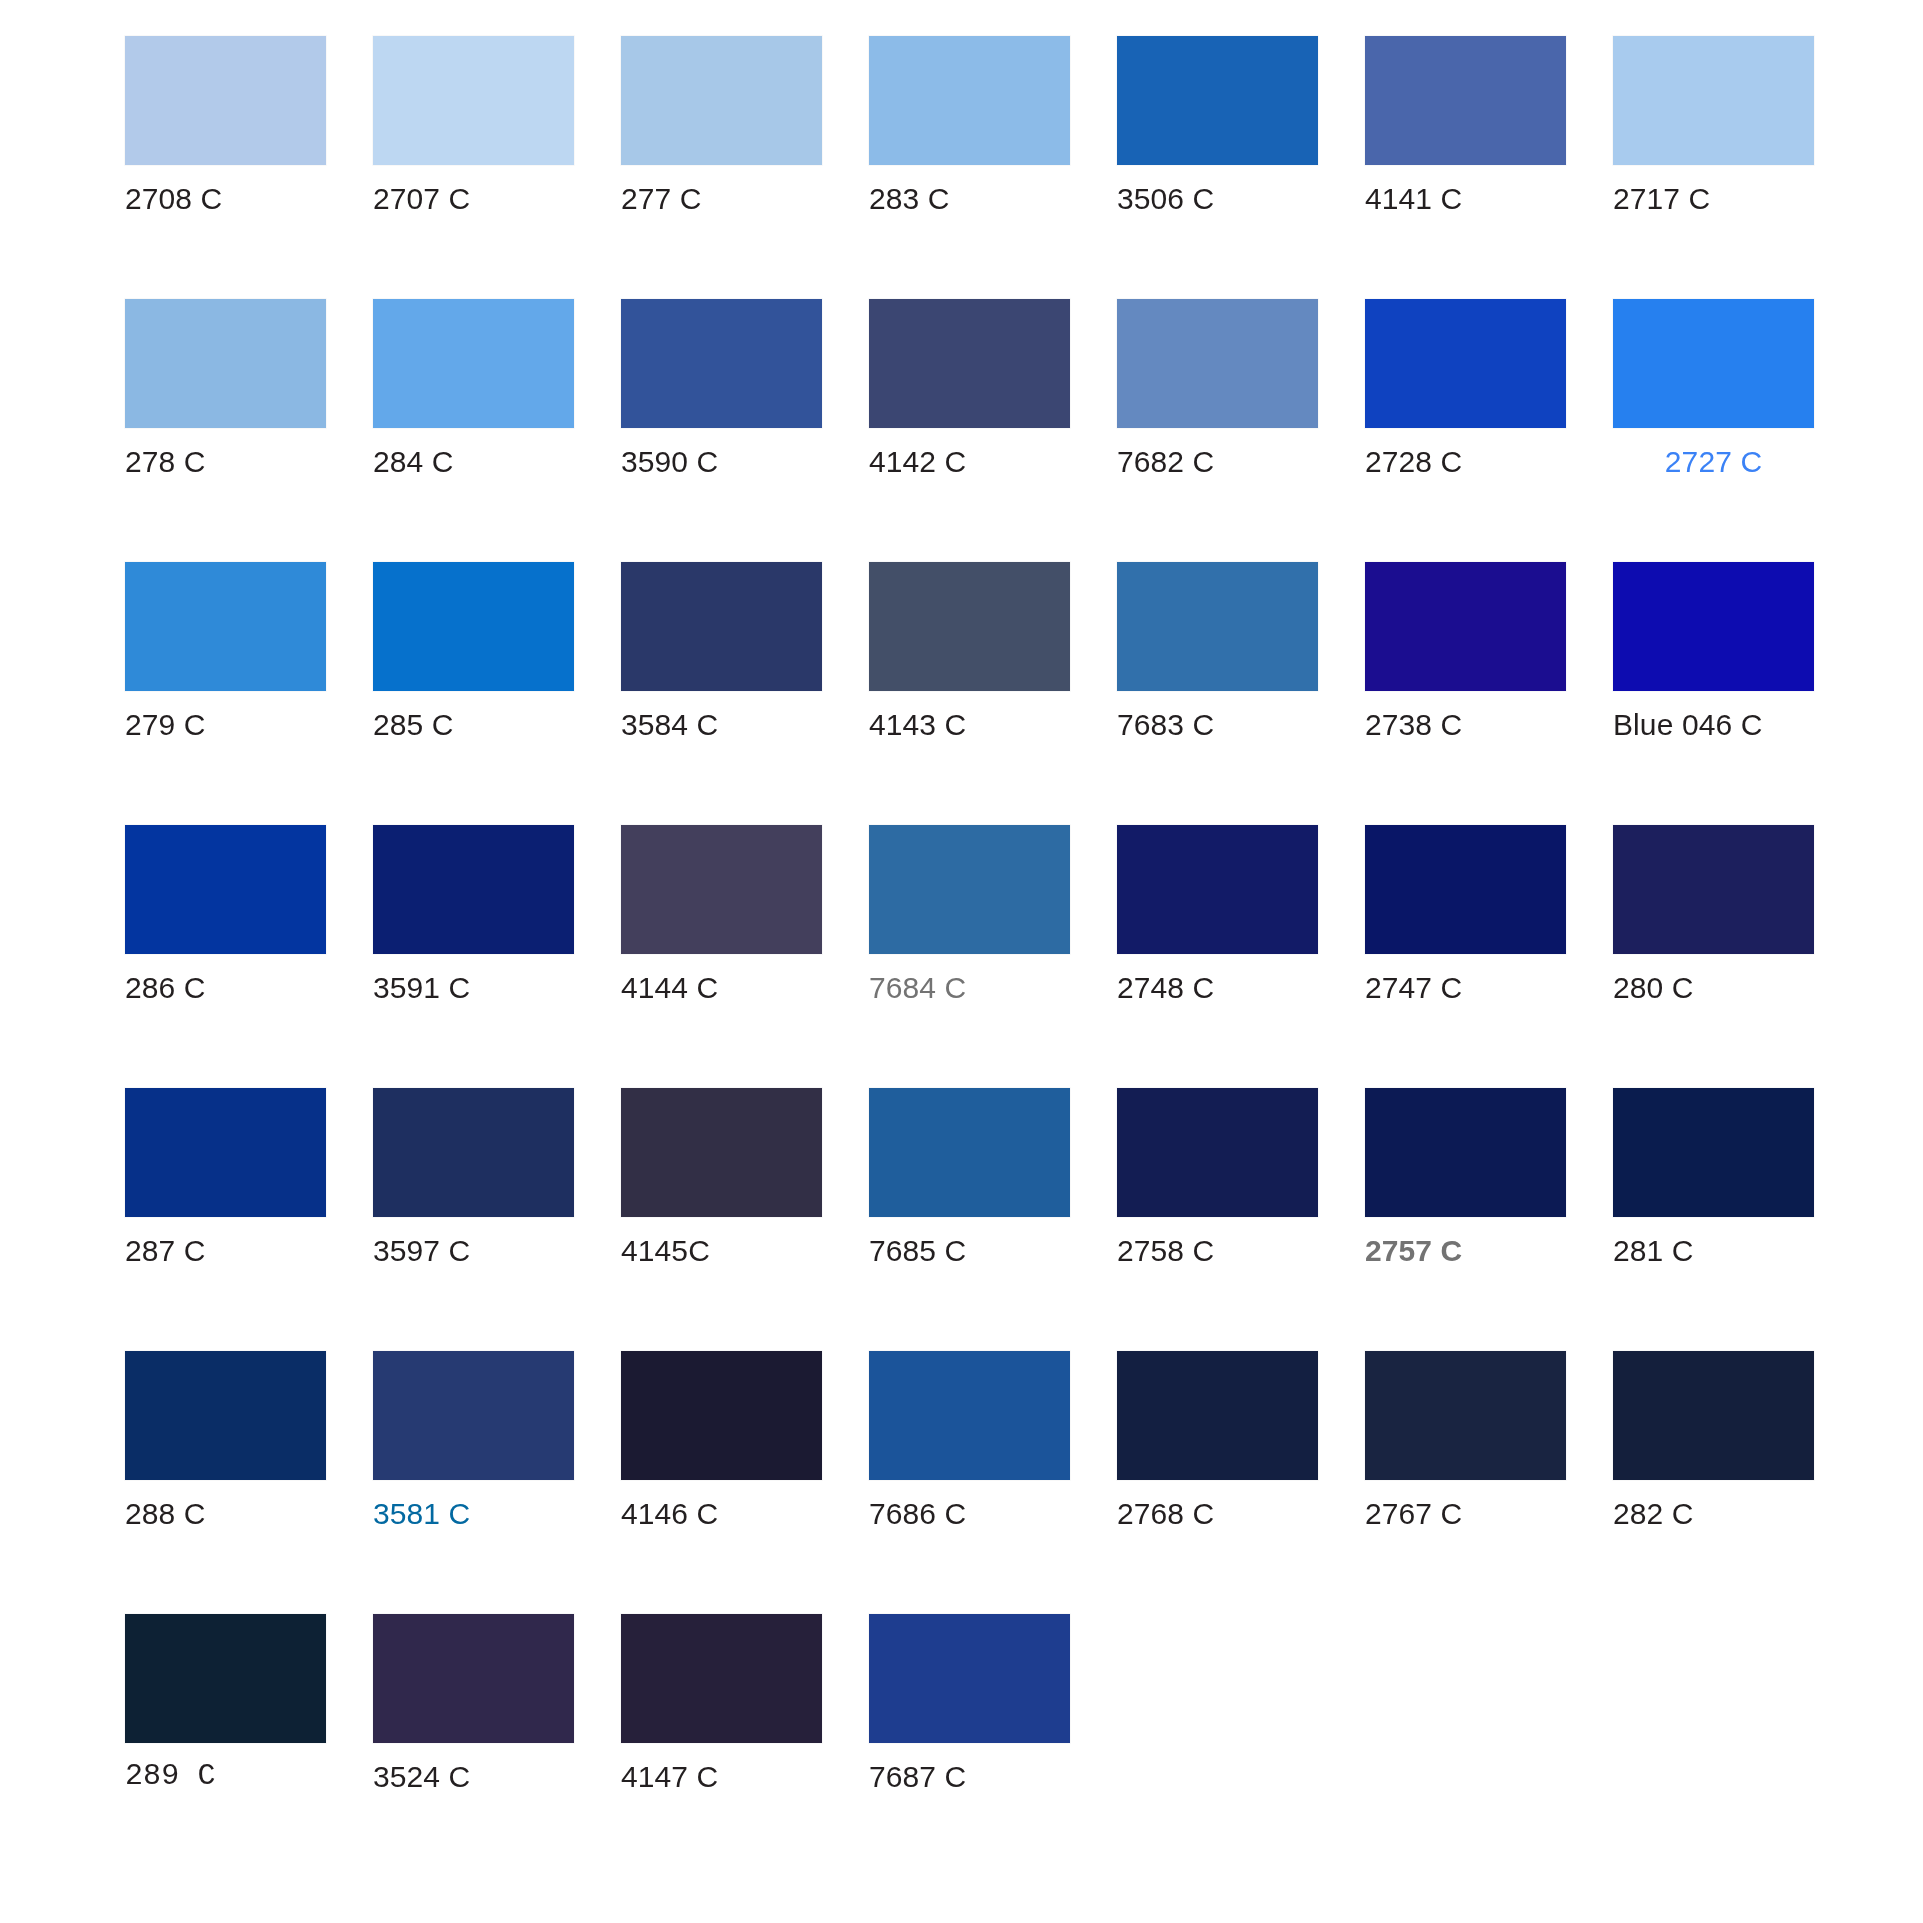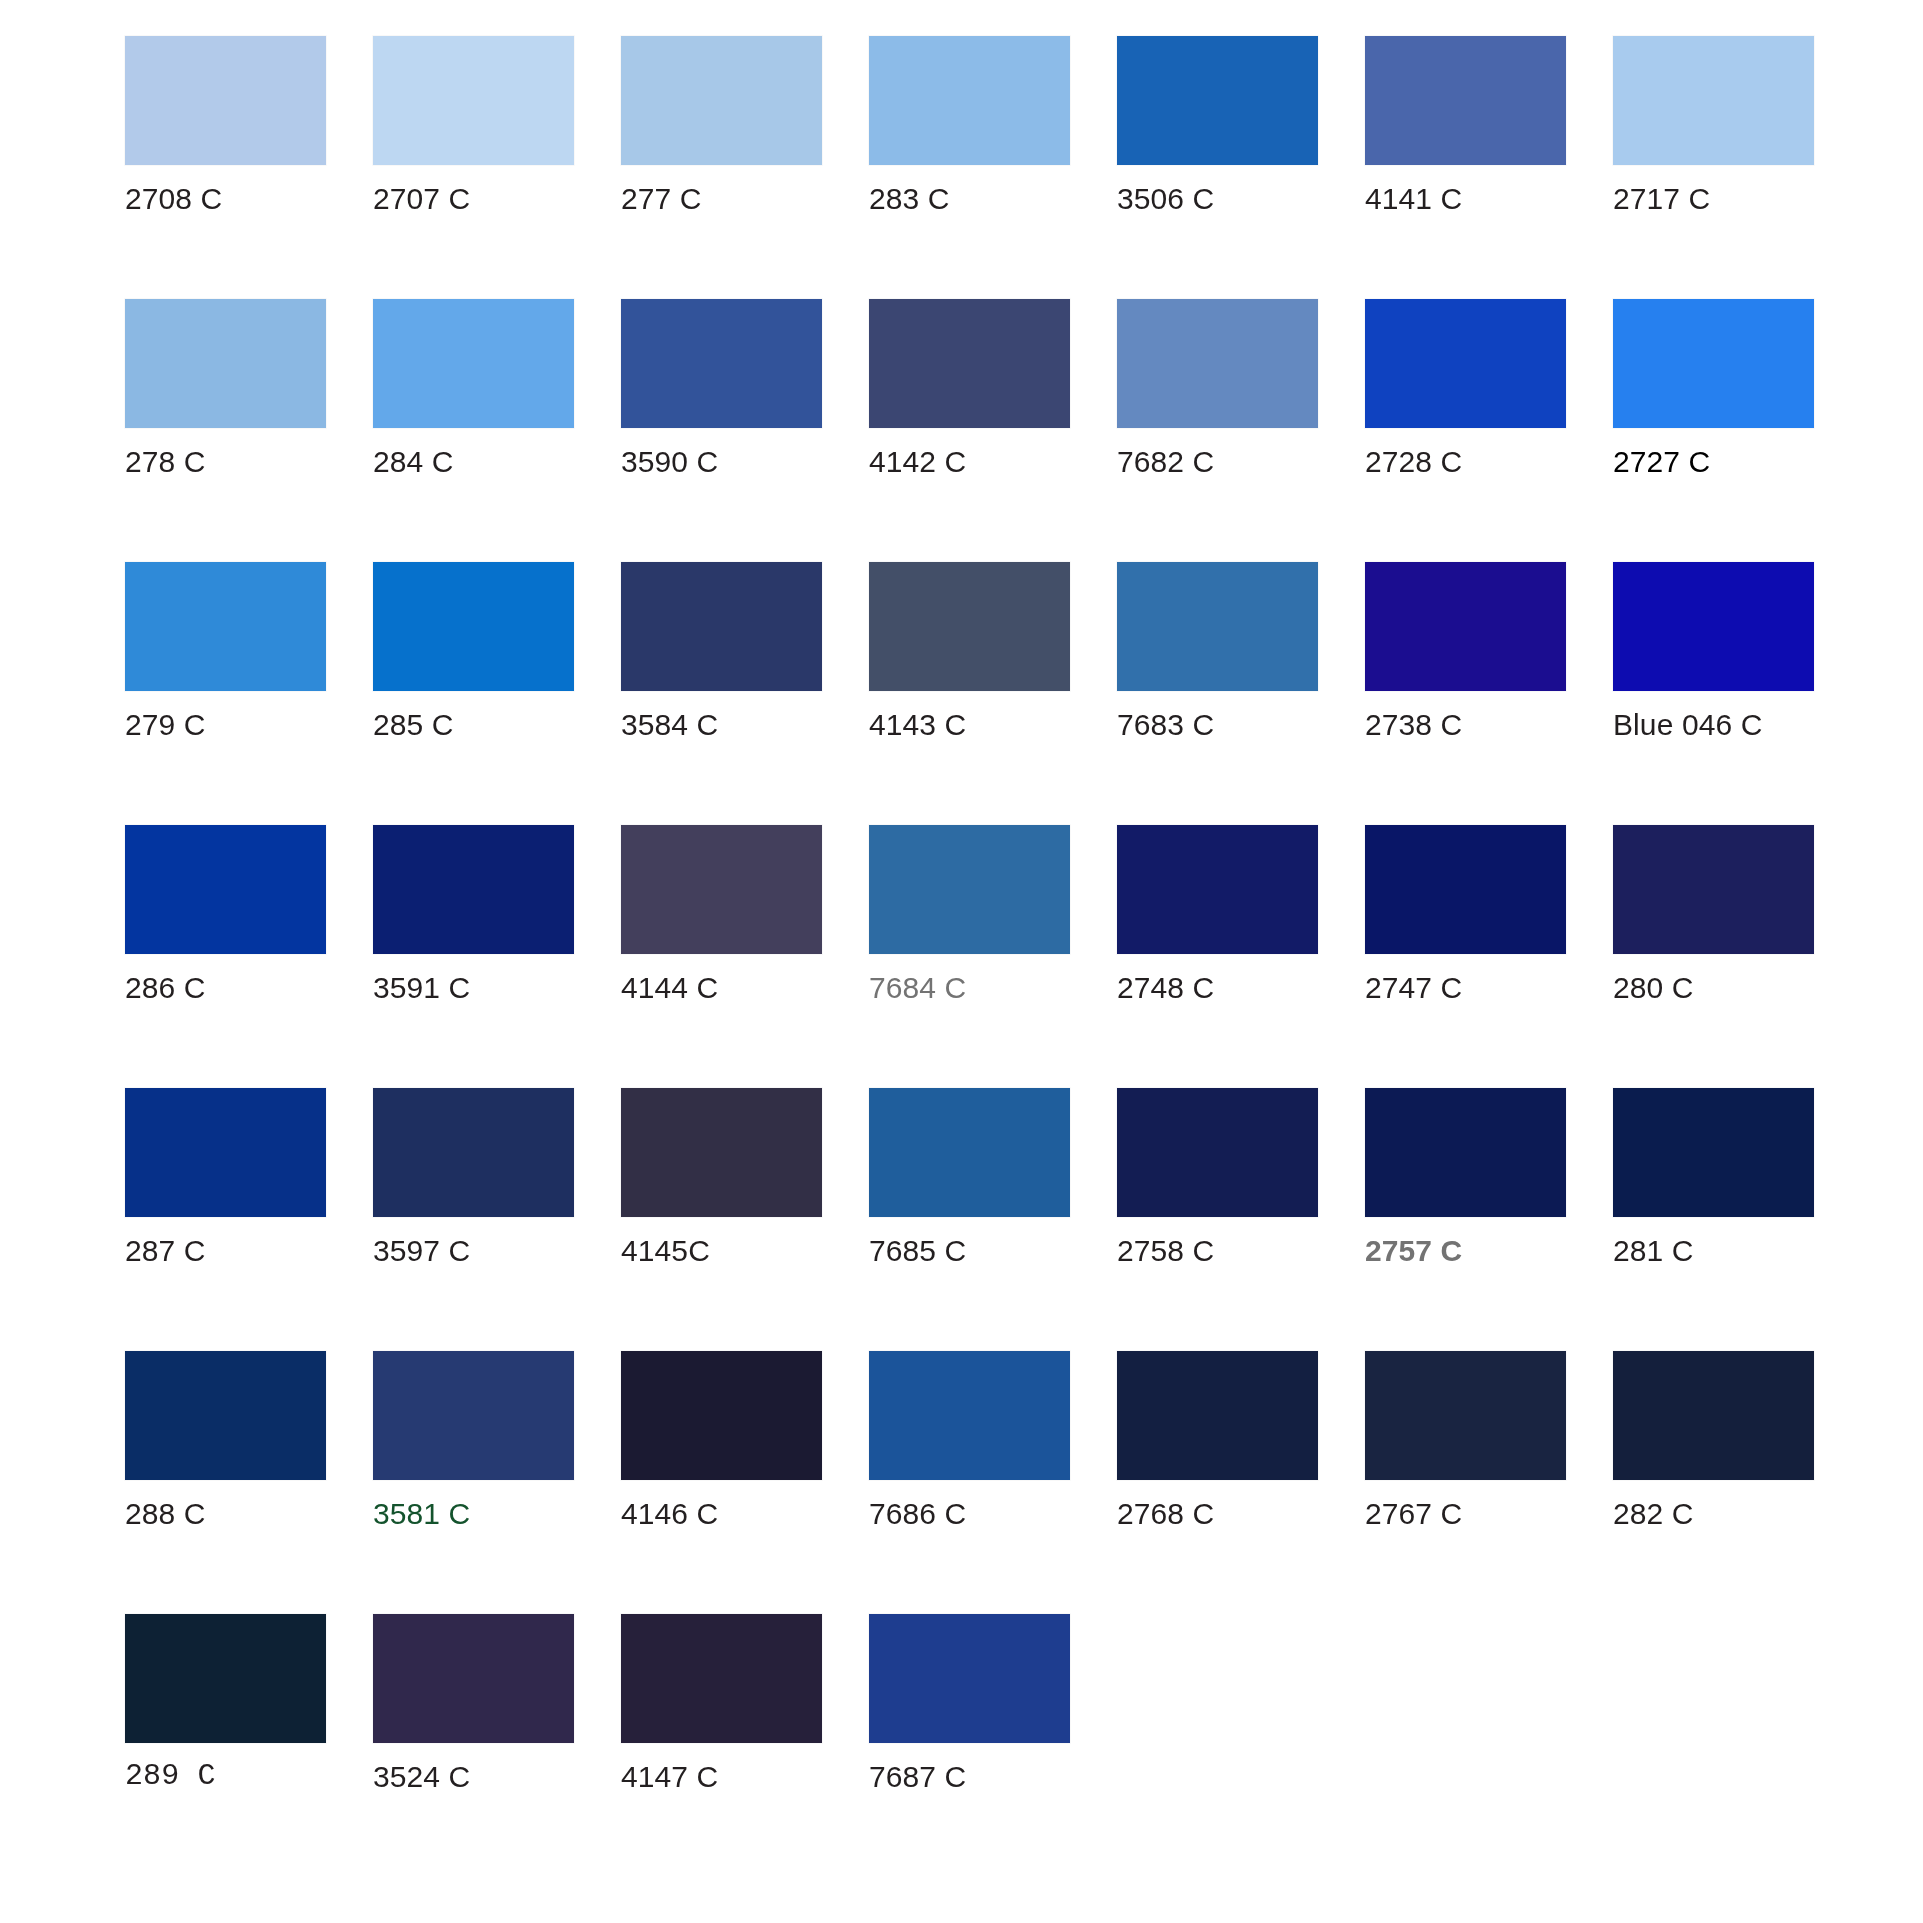--- a/index.html
+++ b/index.html
@@ -110,21 +110,21 @@
       <div class="swatch-cell">
         <div class="swatch-chip" style="background-color: rgb(100, 137, 192);"></div>
         <span class="swatch-label" style="color: rgb(35, 31, 32);">7682 C</span>
       </div>
       <div class="swatch-cell">
         <div class="swatch-chip" style="background-color: rgb(15, 66, 192);"></div>
         <span class="swatch-label" style="color: rgb(35, 31, 32);">2728 C</span>
       </div>
       <div class="swatch-cell">
         <div class="swatch-chip" style="background-color: rgb(38, 128, 239);"></div>
-        <span class="swatch-label" style="color: #000000;">2727 C</span>
+        <span class="swatch-label" style="color: #3b82f6; text-align: center;">2727 C</span>
       </div>
       <div class="swatch-cell">
         <div class="swatch-chip" style="background-color: rgb(47, 138, 216);"></div>
         <span class="swatch-label" style="color: rgb(35, 31, 32);">279 C</span>
       </div>
       <div class="swatch-cell">
         <div class="swatch-chip" style="background-color: rgb(6, 113, 204);"></div>
         <span class="swatch-label" style="color: rgb(35, 31, 32);">285 C</span>
       </div>
       <div class="swatch-cell">
@@ -202,21 +202,21 @@
       <div class="swatch-cell">
         <div class="swatch-chip" style="background-color: rgb(10, 28, 78);"></div>
         <span class="swatch-label" style="color: rgb(35, 31, 32);">281 C</span>
       </div>
       <div class="swatch-cell">
         <div class="swatch-chip" style="background-color: rgb(10, 45, 102);"></div>
         <span class="swatch-label" style="color: rgb(35, 31, 32);">288 C</span>
       </div>
       <div class="swatch-cell">
         <div class="swatch-chip" style="background-color: rgb(38, 58, 114);"></div>
-        <span class="swatch-label" style="color: #14532d;">3581 C</span>
+        <span class="swatch-label" style="color: #0369a1;">3581 C</span>
       </div>
       <div class="swatch-cell">
         <div class="swatch-chip" style="background-color: rgb(27, 26, 50);"></div>
         <span class="swatch-label" style="color: rgb(35, 31, 32);">4146 C</span>
       </div>
       <div class="swatch-cell">
         <div class="swatch-chip" style="background-color: rgb(27, 84, 154);"></div>
         <span class="swatch-label" style="color: rgb(35, 31, 32);">7686 C</span>
       </div>
       <div class="swatch-cell">

